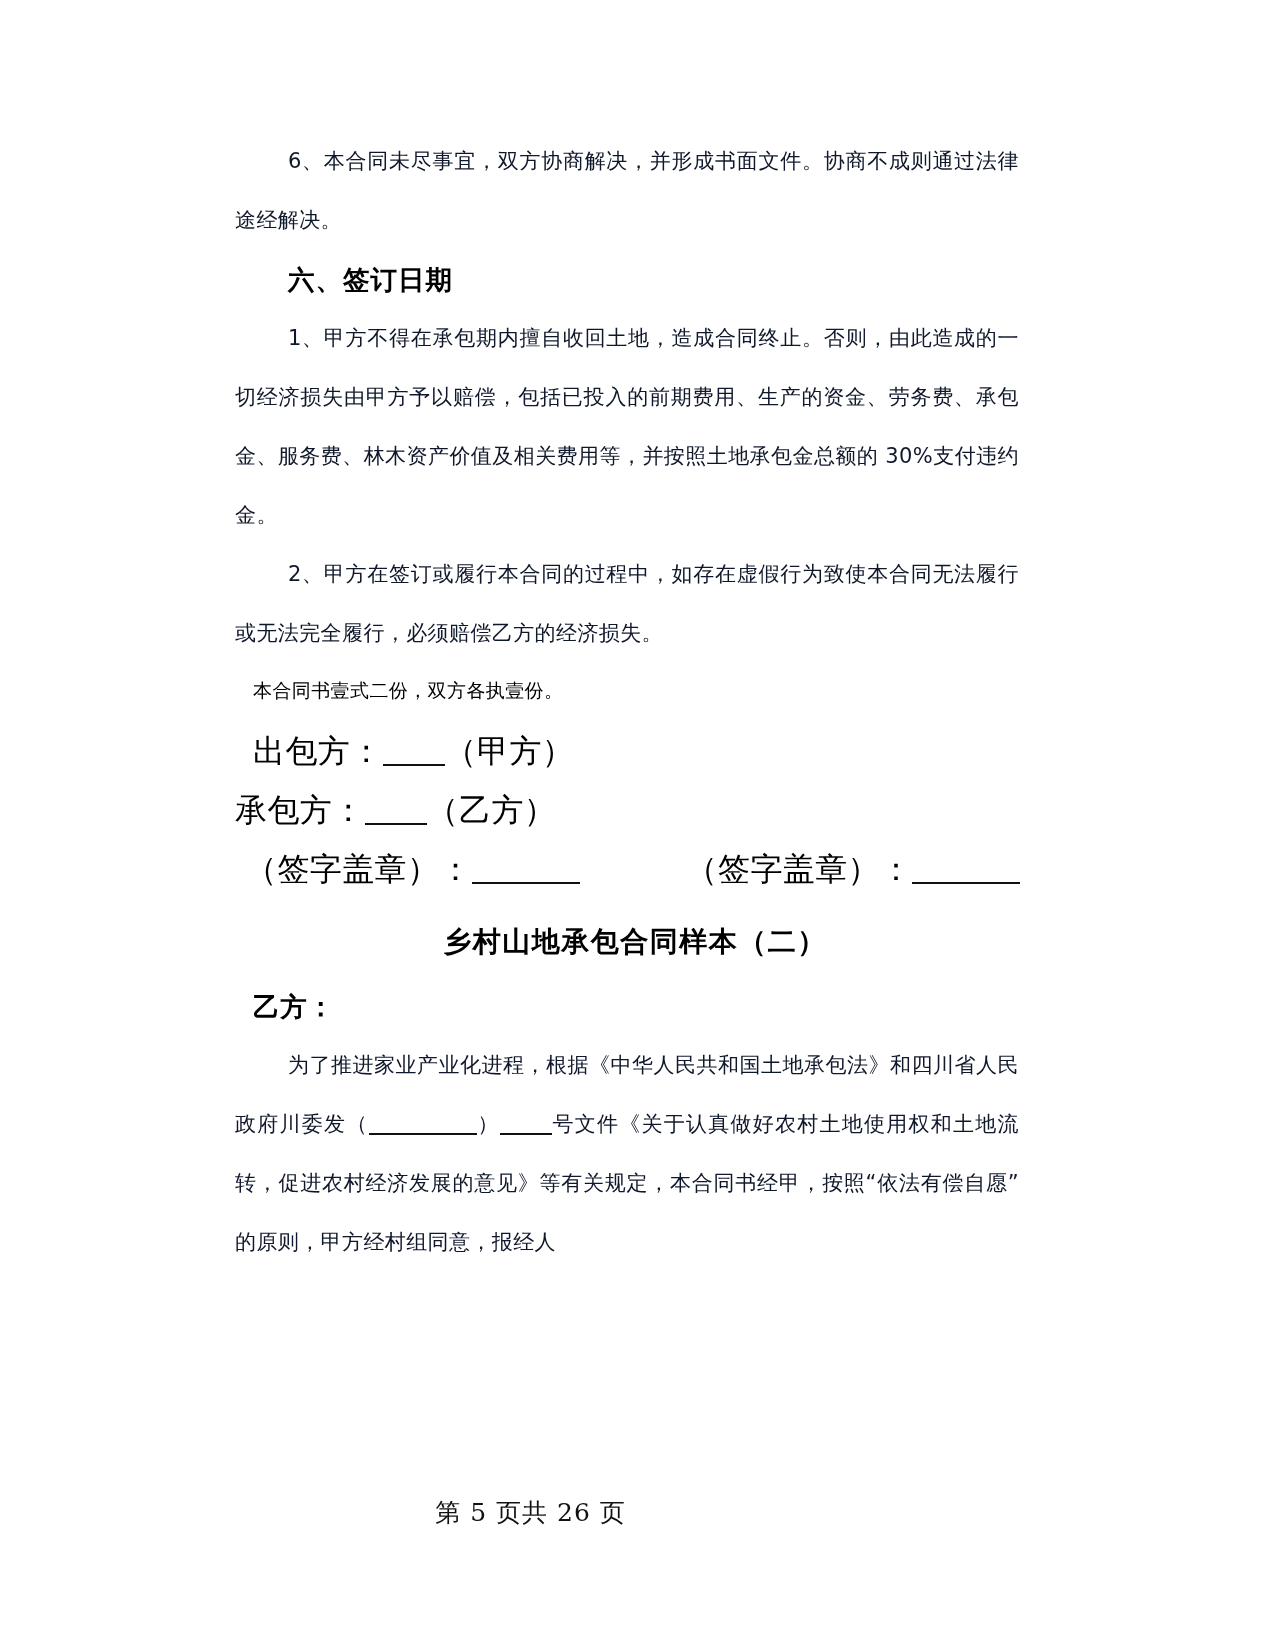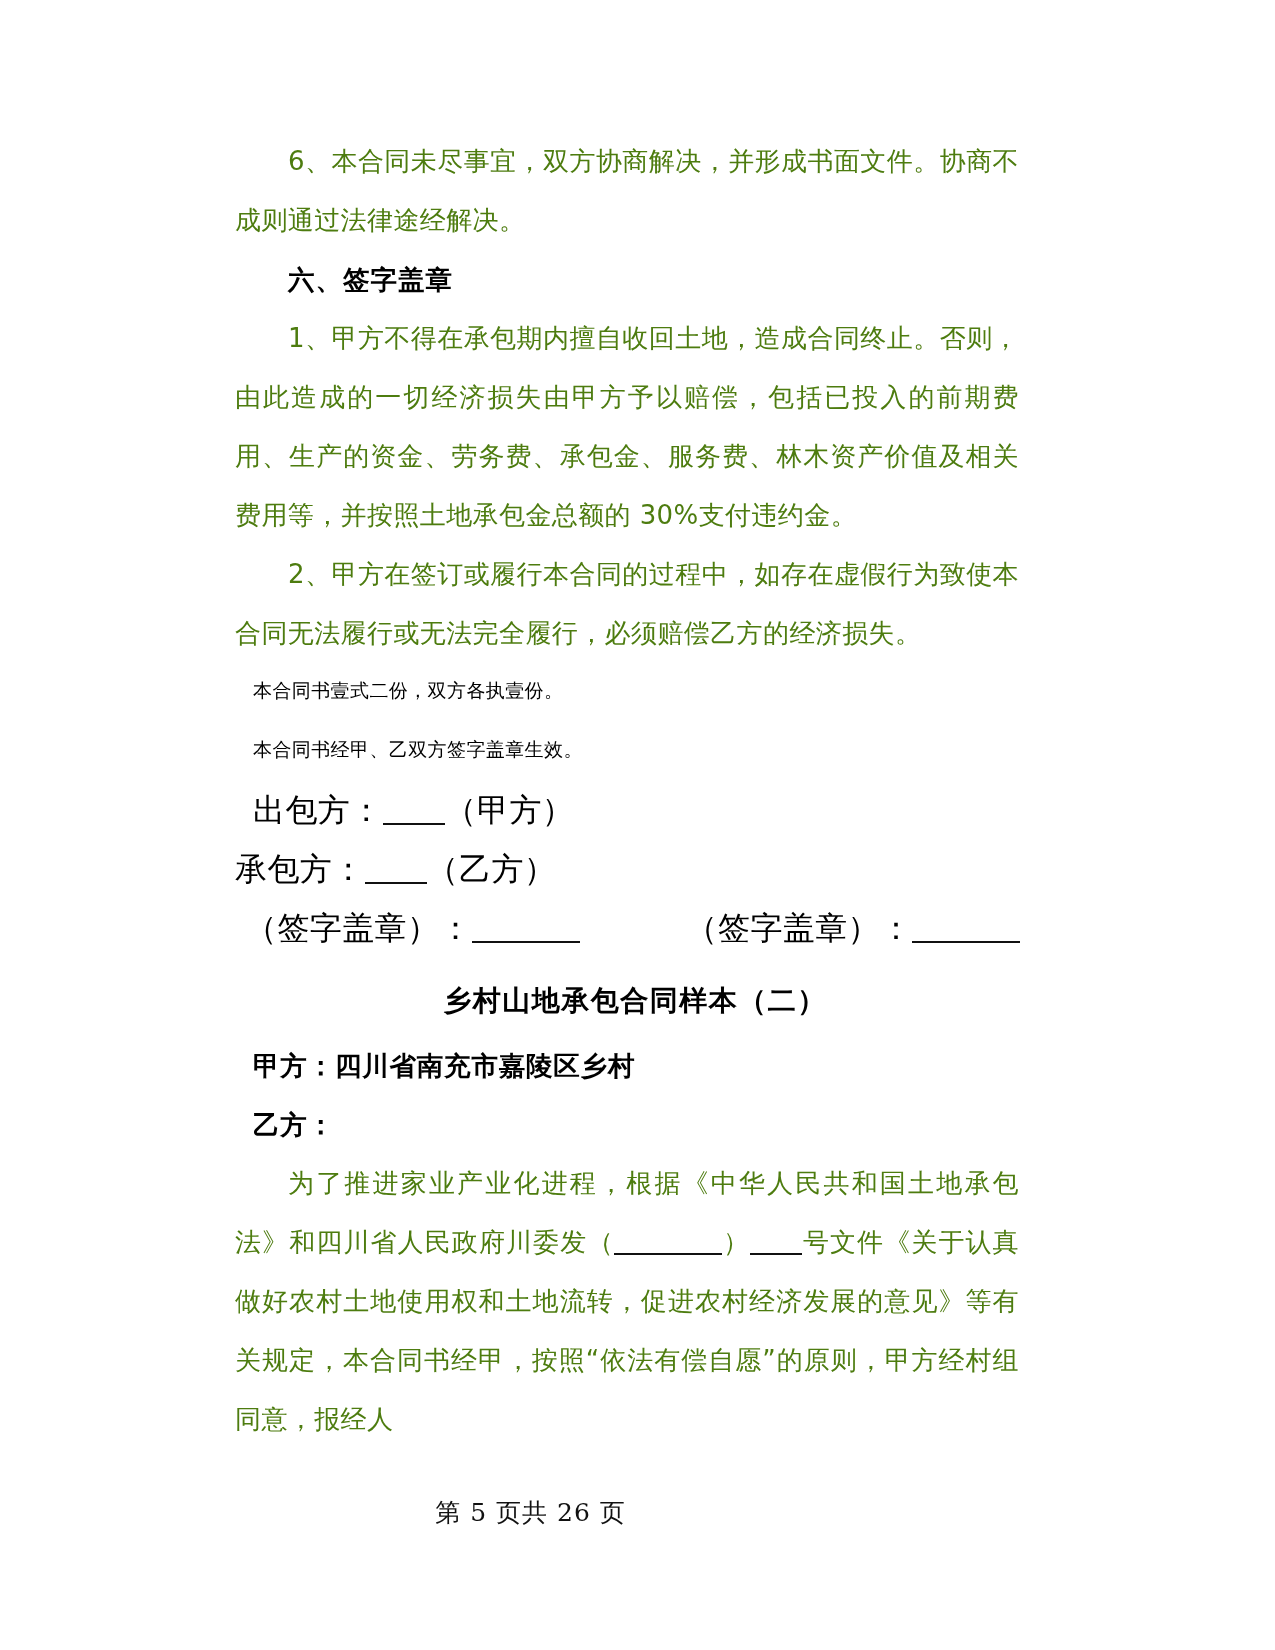--- a/index.html
+++ b/index.html
@@ -28,23 +28,23 @@
   .content {
     position: absolute;
     left: 235px;
     top: 132px;
     width: 800px;
   }
 
   
   .para {
     font-family: "DejaVu Sans", sans-serif;
-    font-size: 26px;
+    font-size: 21px;
     line-height: 59px;
-    color: #4d7c0f;
+    color: #0f172a;
     text-align: justify;
     text-justify: inter-ideograph;
     margin: 0 16px 0 0;
     letter-spacing: 0.4px;
   }
   .para.indent {
     text-indent: 53px;
   }
   .para.last-line-left {
     text-align-last: left;
@@ -135,29 +135,28 @@
 </style>
 </head>
 <body>
 
 <div class="page">
 
   <div class="content">
 
     <p class="para indent">6、本合同未尽事宜，双方协商解决，并形成书面文件。协商不成则通过法律途经解决。</p>
 
-    <p class="heading">六、签字盖章</p>
+    <p class="heading">六、签订日期</p>
 
     <p class="para indent">1、甲方不得在承包期内擅自收回土地，造成合同终止。否则，由此造成的一切经济损失由甲方予以赔偿，包括已投入的前期费用、生产的资金、劳务费、承包金、服务费、林木资产价值及相关费用等，并按照土地承包金总额的 30%支付违约金。</p>
 
     <p class="para indent">2、甲方在签订或履行本合同的过程中，如存在虚假行为致使本合同无法履行或无法完全履行，必须赔偿乙方的经济损失。</p>
 
     <p class="plain-line">本合同书壹式二份，双方各执壹份。</p>
 
-    <p class="plain-line">本合同书经甲、乙双方签字盖章生效。</p>
 
     <div class="sig-row row1">
       <span class="sig-left">
         <span>出包方：</span><span class="blank w-short"></span><span>（甲方）</span>
       </span>
       <span class="sig-right">
         <span>承包方：</span><span class="blank w-short"></span><span>（乙方）</span>
       </span>
     </div>
 
@@ -168,21 +167,20 @@
       <span class="sig-right">
         <span>（签字盖章）：</span><span class="blank w-med"></span>
       </span>
     </div>
 
 
     <div class="spacer-sm"></div>
 
     <p class="doc-title">乡村山地承包合同样本（二）</p>
 
-    <p class="party-line">甲方：四川省南充市嘉陵区乡村</p>
 
     <p class="party-line">乙方：</p>
 
     <p class="para indent last-line-left">
       <span>为了推进家业产业化进程，根据《中华人民共和国土地承包法》和四川省人民政府川委发（</span><span class="blank w-med"></span><span>）</span><span class="blank w-tiny"></span><span>号文件《关于认真做好农村土地使用权和土地流转，促进农村经济发展的意见》等有关规定，本合同书经甲，按照“依法有偿自愿”的原则，甲方经村组同意，报经人</span>
     </p>
 
   </div>
 
   <div class="footer">

